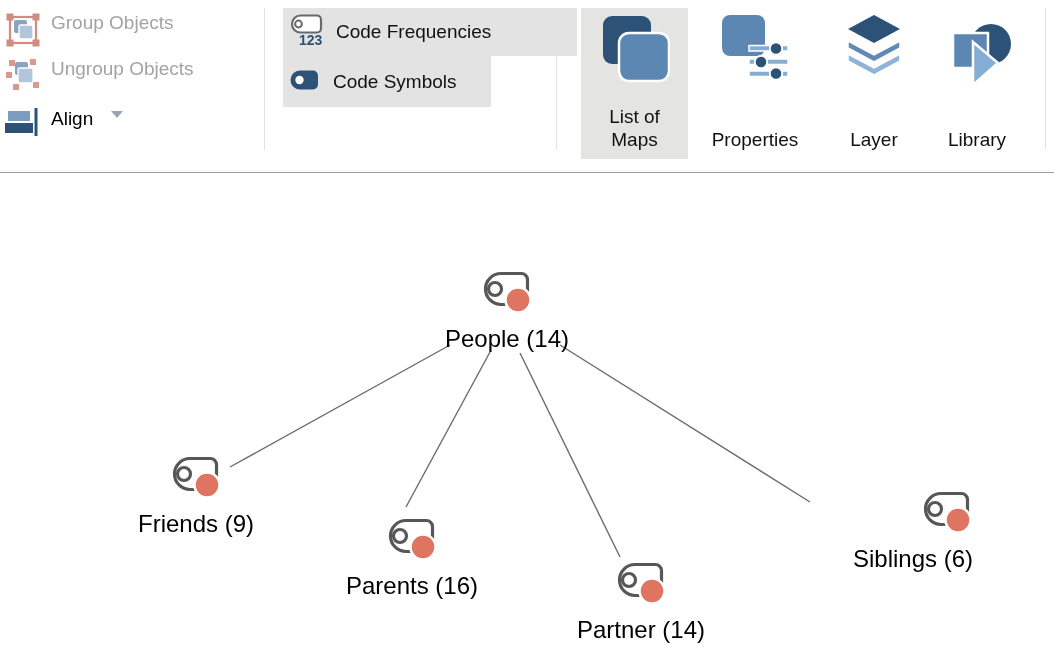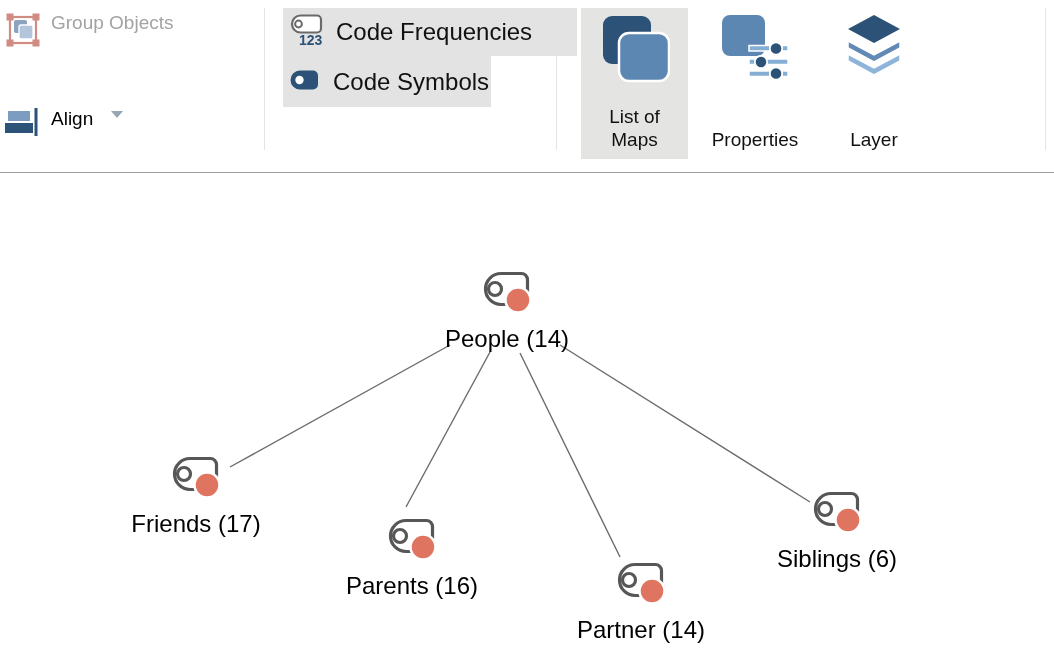--- a/index.html
+++ b/index.html
@@ -14,21 +14,21 @@
   .vdiv { position:absolute; top:8px; height:142px; width:1px; background:#e4e4e4; }
 
   .tb-left-item { position:absolute; left:0; height:44px; display:flex; cursor:default; }
   .tb-left-item .ic { width:40px; margin-left:5px; flex:0 0 auto; }
   .tb-left-item .lbl { font-size:19px; color:#a3a3a3; margin-left:6px; white-space:nowrap; }
   .tb-left-item .lbl.enabled { color:#000000; }
   .chev-down { width:0; height:0; border-left:6px solid transparent; border-right:6px solid transparent;
                border-top:7px solid #98a6b3; margin-left:18px; margin-top:3px; }
 
   .toggle-btn { position:absolute; background:#e3e3e3; display:flex; align-items:center; cursor:default; }
-  .toggle-btn .lbl { font-size:24px; color:#111; white-space:nowrap;text-align:right; }
+  .toggle-btn .lbl { font-size:19px; color:#111; white-space:nowrap;text-align:right; }
   .toggle-btn .ic { margin-left:6px; margin-right:10px; flex:0 0 auto; }
 
   .panel-btn { position:absolute; top:8px; height:151px; display:flex; flex-direction:column;
                align-items:center; cursor:default; }
   .panel-btn.selected { background:#e4e4e3; }
   .panel-btn .ic { margin-top:5px; }
   .panel-btn .lbl { font-size:19px; color:#111; text-align:center; line-height:23px; margin-top:auto; margin-bottom:8px; white-space:pre-line; }
   .panel-btn .lbl.wrap { width:78px; }
 
   
@@ -61,21 +61,21 @@
     <span class="node-label">People (14)</span>
   </div>
         <div class="map-node" style="left: 86px; top: 455px;">
     <span class="node-ic">
       <svg width="52" height="46" viewBox="0 0 52 46">
         <path d="M40.5 3.5 H20 a15.5 15.5 0 0 0 0 31 H40.5 a6 6 0 0 0 6-6 V9.5 a6 6 0 0 0-6-6 Z" fill="#fff" stroke="#575757" stroke-width="3.2"></path>
         <circle cx="14" cy="19" r="6.5" fill="#fff" stroke="#575757" stroke-width="3.2"></circle>
         <circle cx="37" cy="30" r="12.5" fill="#df7560" stroke="#fff" stroke-width="2.5"></circle>
       </svg>
     </span>
-    <span class="node-label">Friends (17)</span>
+    <span class="node-label">Friends (9)</span>
   </div>
         <div class="map-node" style="left: 302px; top: 517px; text-align: right;">
     <span class="node-ic">
       <svg width="52" height="46" viewBox="0 0 52 46">
         <path d="M40.5 3.5 H20 a15.5 15.5 0 0 0 0 31 H40.5 a6 6 0 0 0 6-6 V9.5 a6 6 0 0 0-6-6 Z" fill="#fff" stroke="#575757" stroke-width="3.2"></path>
         <circle cx="14" cy="19" r="6.5" fill="#fff" stroke="#575757" stroke-width="3.2"></circle>
         <circle cx="37" cy="30" r="12.5" fill="#df7560" stroke="#fff" stroke-width="2.5"></circle>
       </svg>
     </span>
     <span class="node-label">Parents (16)</span>
@@ -83,21 +83,21 @@
         <div class="map-node" style="left: 531px; top: 561px;">
     <span class="node-ic">
       <svg width="52" height="46" viewBox="0 0 52 46">
         <path d="M40.5 3.5 H20 a15.5 15.5 0 0 0 0 31 H40.5 a6 6 0 0 0 6-6 V9.5 a6 6 0 0 0-6-6 Z" fill="#fff" stroke="#575757" stroke-width="3.2"></path>
         <circle cx="14" cy="19" r="6.5" fill="#fff" stroke="#575757" stroke-width="3.2"></circle>
         <circle cx="37" cy="30" r="12.5" fill="#df7560" stroke="#fff" stroke-width="2.5"></circle>
       </svg>
     </span>
     <span class="node-label">Partner (14)</span>
   </div>
-        <div class="map-node" style="left: 727px; top: 490px;">
+        <div class="map-node" style="left: 753px; top: 490px; align-items: flex-end;">
     <span class="node-ic">
       <svg width="52" height="46" viewBox="0 0 52 46">
         <path d="M40.5 3.5 H20 a15.5 15.5 0 0 0 0 31 H40.5 a6 6 0 0 0 6-6 V9.5 a6 6 0 0 0-6-6 Z" fill="#fff" stroke="#575757" stroke-width="3.2"></path>
         <circle cx="14" cy="19" r="6.5" fill="#fff" stroke="#575757" stroke-width="3.2"></circle>
         <circle cx="37" cy="30" r="12.5" fill="#df7560" stroke="#fff" stroke-width="2.5"></circle>
       </svg>
     </span>
     <span class="node-label">Siblings (6)</span>
   </div>
       </div>
@@ -113,20 +113,34 @@
           <rect x="27.5" y="1.5" width="7" height="7" fill="#d08b82"></rect>
           <rect x="1.5" y="27.5" width="7" height="7" fill="#d08b82"></rect>
           <rect x="27.5" y="27.5" width="7" height="7" fill="#d08b82"></rect>
           <rect x="9" y="8" width="13" height="13" rx="2" fill="#8ba3bf"></rect>
           <rect x="14" y="13" width="14" height="14" rx="2" fill="#b3c5da" stroke="#fff" stroke-width="1.3"></rect>
         </svg>
       </span>
       <span class="lbl">Group Objects</span>
     </div>
 
+    <div class="tb-left-item" style="top:58px;">
+      <span class="ic">
+        <svg width="36" height="36" viewBox="0 0 36 36">
+          <rect x="10" y="4" width="13" height="13" rx="2" fill="#8ba3bf"></rect>
+          <rect x="13" y="10" width="15" height="15" rx="2" fill="#b3c5da" stroke="#fff" stroke-width="1.3"></rect>
+          <rect x="4" y="2" width="6" height="6" fill="#d89a8e"></rect>
+          <rect x="25" y="1" width="6" height="6" fill="#d89a8e"></rect>
+          <rect x="1" y="14" width="6" height="6" fill="#d89a8e"></rect>
+          <rect x="8" y="26" width="6" height="6" fill="#d89a8e"></rect>
+          <rect x="28" y="24" width="6" height="6" fill="#d89a8e"></rect>
+        </svg>
+      </span>
+      <span class="lbl">Ungroup Objects</span>
+    </div>
 
     <div class="tb-left-item" style="top:108px;">
       <span class="ic">
         <svg width="36" height="30" viewBox="0 0 36 30">
           <rect x="3" y="3" width="22" height="10" fill="#7c9cc0"></rect>
           <rect x="0" y="15" width="28" height="10" fill="#2d5277"></rect>
           <rect x="29.5" y="0" width="3" height="28" fill="#2d5277"></rect>
         </svg>
       </span>
       <span class="lbl enabled">Align</span>
@@ -187,18 +201,28 @@
       <span class="ic">
         <svg width="56" height="64" viewBox="0 0 56 64">
           <polygon points="28,2 54,16 28,30 2,16" fill="#2d5277"></polygon>
           <polygon points="2,28 28,42 54,28 54,35 28,49 2,35" fill="#6189b5" stroke="#fff" stroke-width="1.5"></polygon>
           <polygon points="2,41 28,55 54,41 54,48 28,62 2,48" fill="#8fb4da" stroke="#fff" stroke-width="1.5"></polygon>
         </svg>
       </span>
       <span class="lbl">Layer</span>
     </div>
 
+    <div class="panel-btn" style="left:928px; width:98px;">
+      <span class="ic">
+        <svg width="68" height="74" viewBox="0 0 68 74">
+          <circle cx="48" cy="31" r="20" fill="#2d5277"></circle>
+          <rect x="10" y="20" width="35" height="35" fill="#5d87b3" stroke="#fff" stroke-width="2.5"></rect>
+          <polygon points="30,29 55,50 30,72" fill="#85aed4" stroke="#fff" stroke-width="2.5"></polygon>
+        </svg>
+      </span>
+      <span class="lbl">Library</span>
+    </div>
 
     <div class="vdiv" style="left:1045px;"></div>
   </div>
 
   <div class="hsep"></div>
 </div>
 
 </body></html>

